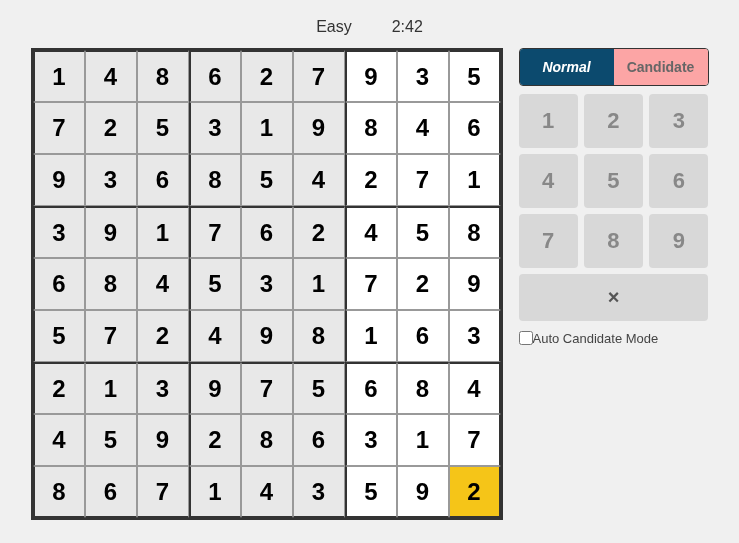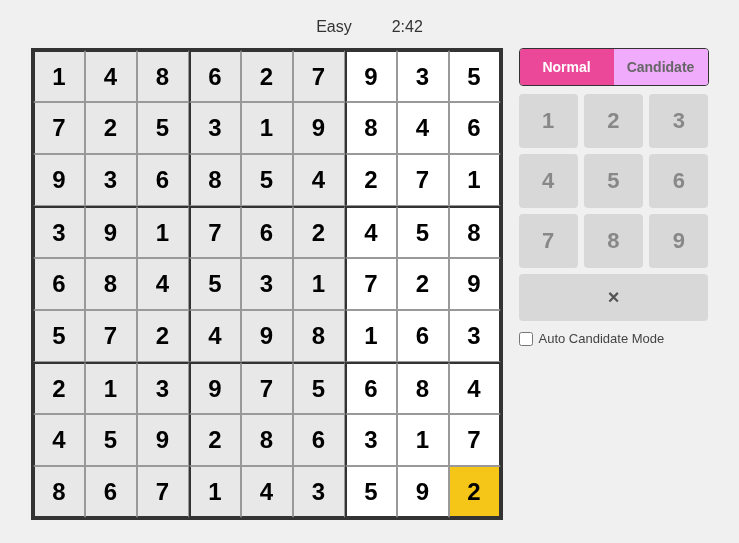--- a/index.html
+++ b/index.html
@@ -91,29 +91,30 @@
       overflow: hidden;
     }
 
     .mode-btn {
       flex: 1;
       padding: 10px 0;
       text-align: center;
       cursor: pointer;
       font-size: 14px;
       font-weight: bold;
-      background: #f0abfc;
+      background: #fca5a5;
       color: #666;
       border: none;
       outline: none;
     }
 
     .mode-btn.active {
-      background: #ec4899;
+      background: #0c4a6e;
       color: #fff;
+      font-style: italic;
     }
 
     .numpad {
       display: grid;
       grid-template-columns: repeat(3, 1fr);
       gap: 6px;
     }
 
     .num-btn {
       padding: 14px 0;
@@ -135,22 +136,20 @@
       text-align: center;
       background: #d8d8d8;
       border: none;
       border-radius: 4px;
       cursor: pointer;
       color: #555;
     }
 
     .auto-candidate {
       display: flex;
-      align-items: center;
-      gap: 6px;
       font-size: 13px;
       color: #444;
       padding: 2px 0;
     }
 
     .auto-candidate input[type="checkbox"] {
       width: 14px;
       height: 14px;
       cursor: pointer;
     }

